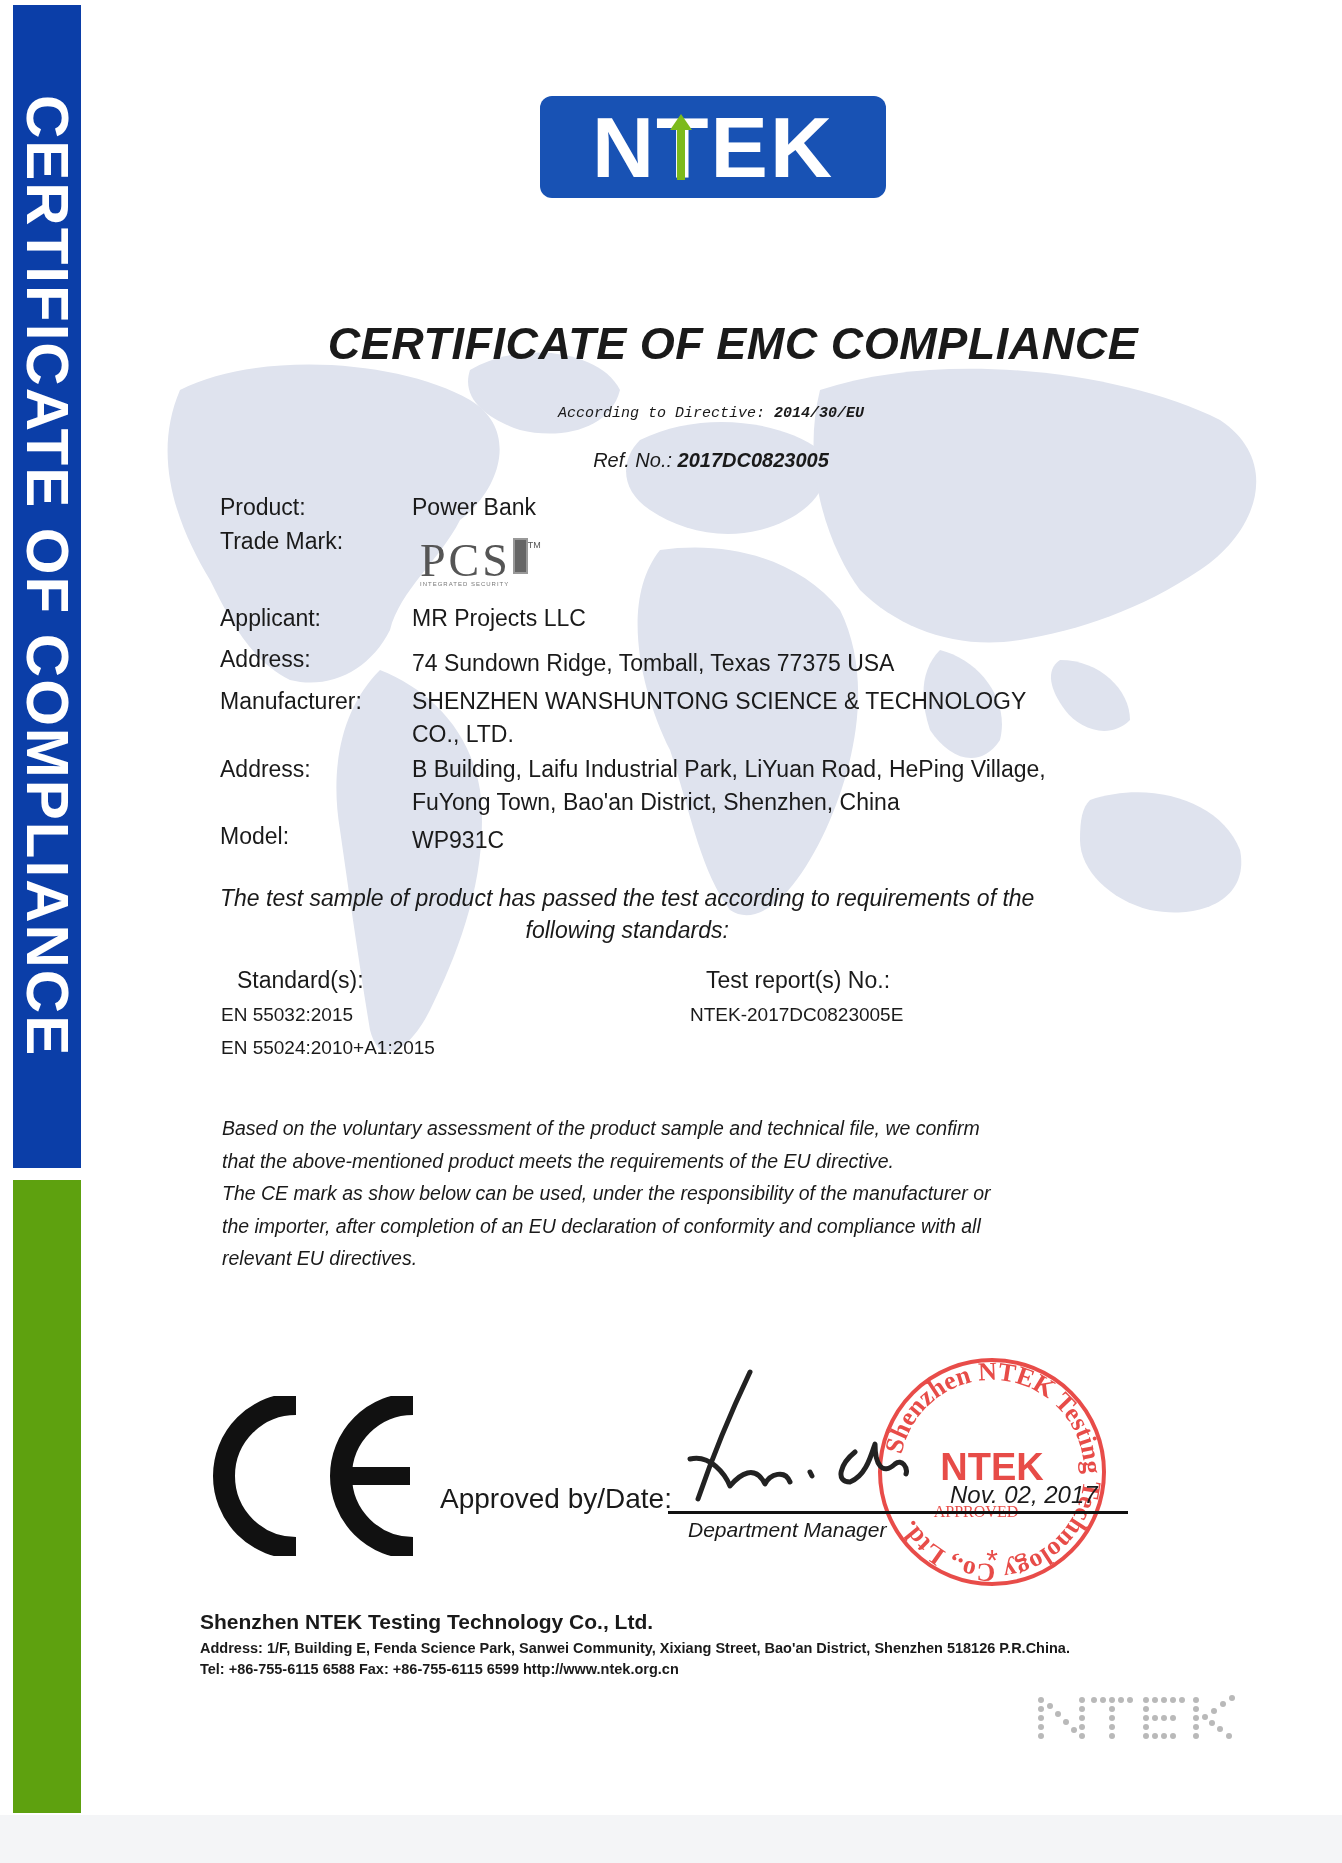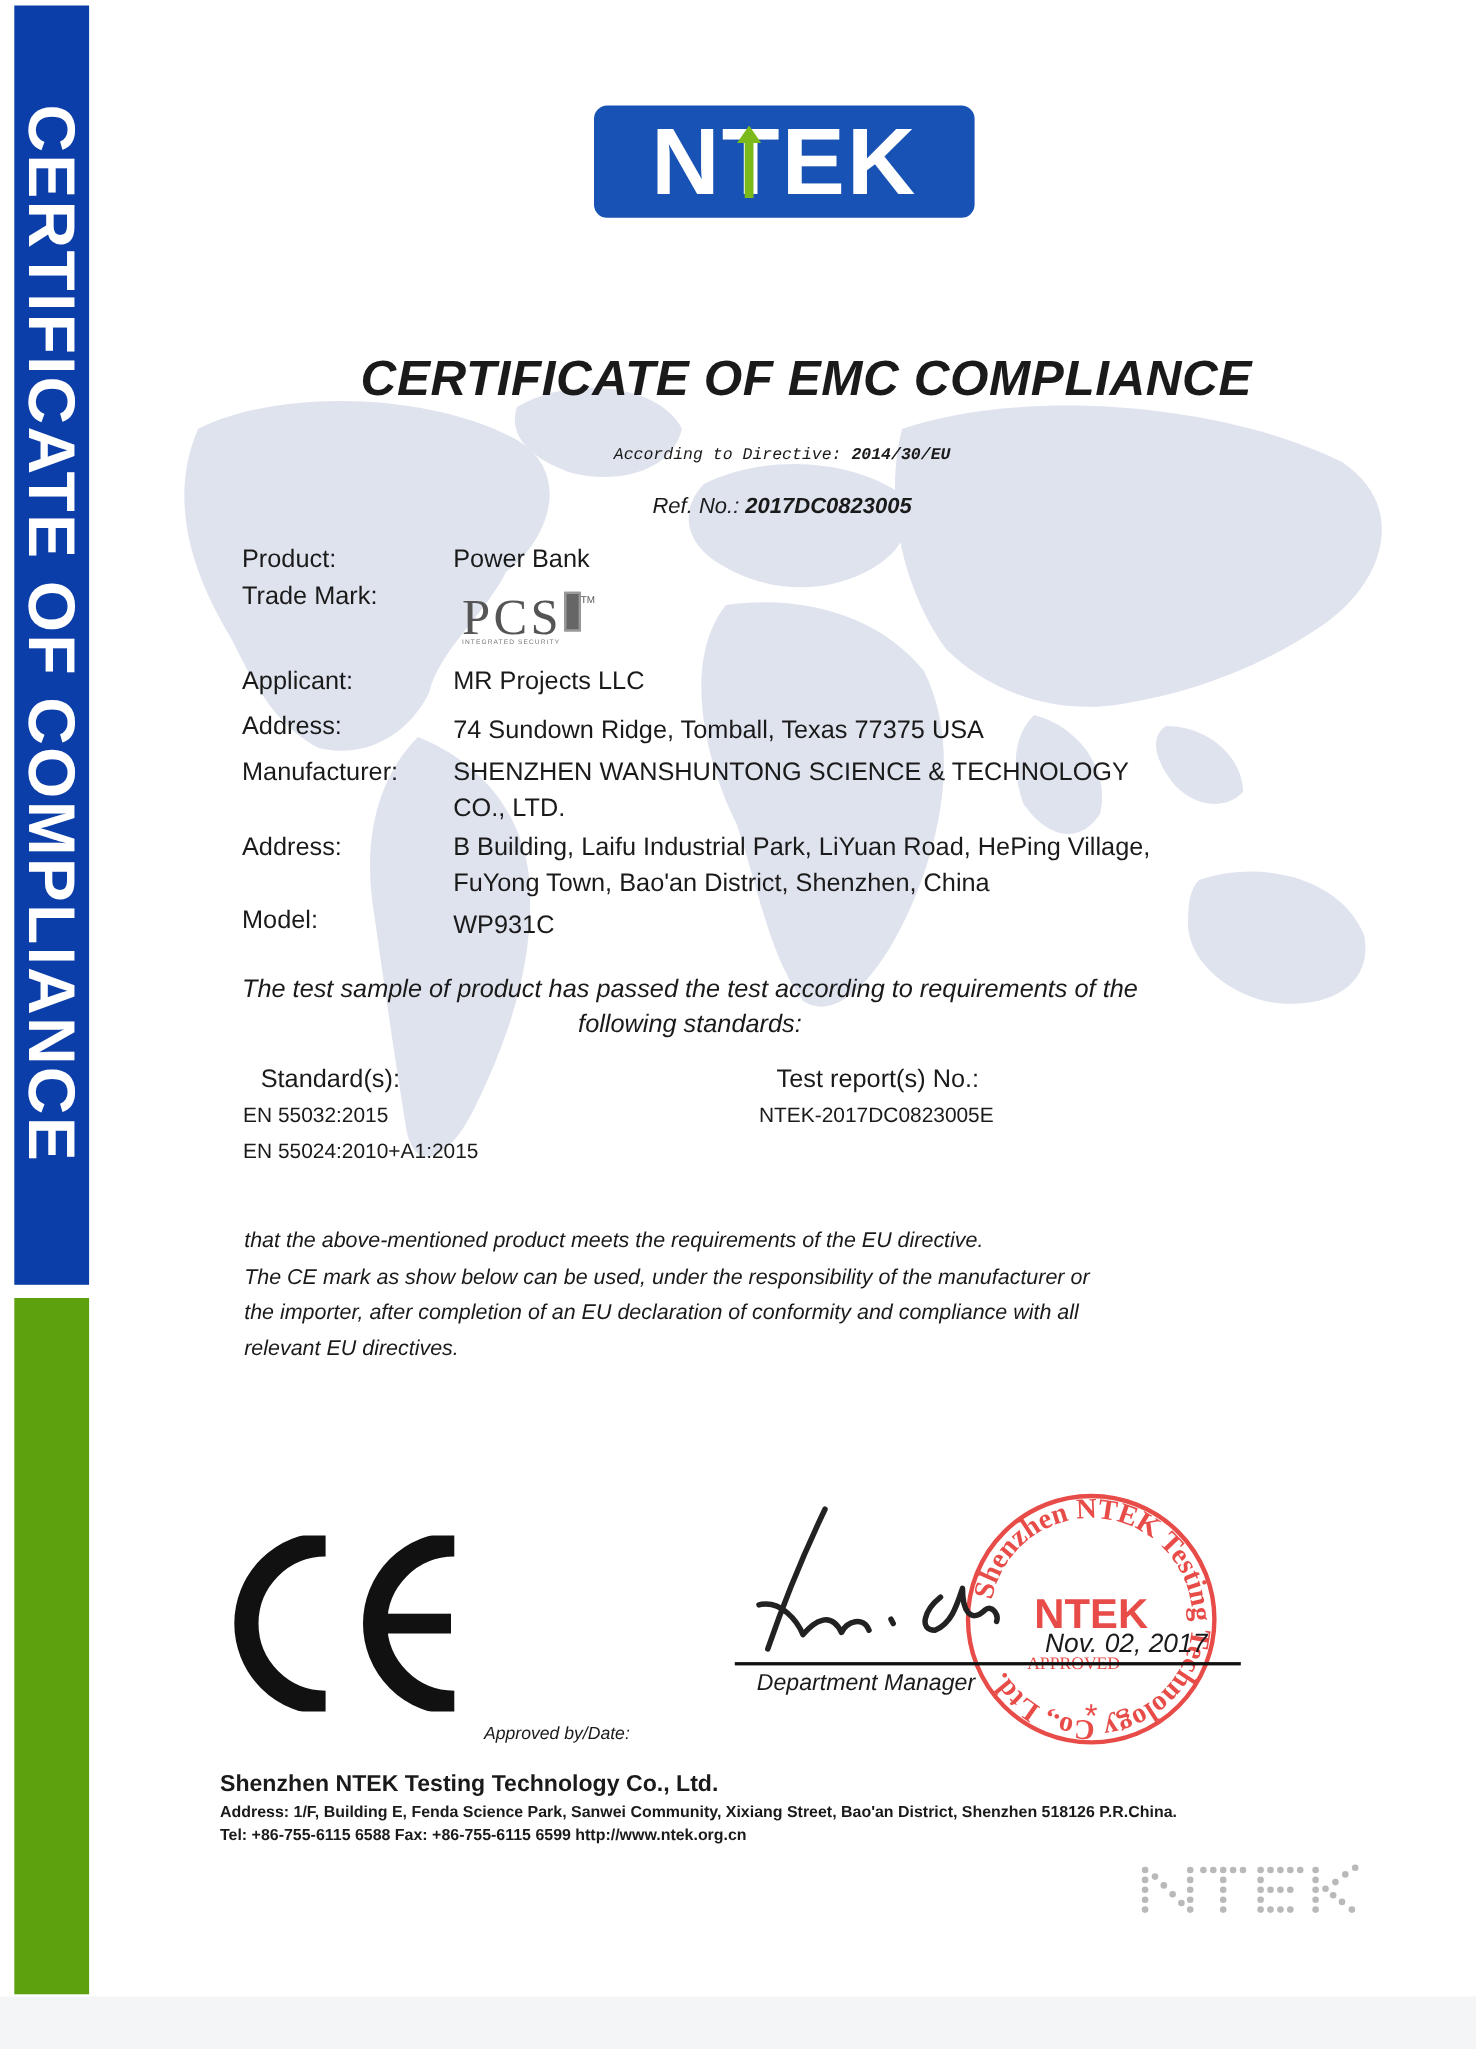--- a/index.html
+++ b/index.html
@@ -45,21 +45,21 @@
   .tm-logo { position: absolute; left: 420px; top: 534px; z-index: 2; }
   .pcs { font-family: "Liberation Serif", serif; font-size: 46px; color: #555; letter-spacing: 3px; }
   .pcs-bar { display: inline-block; width: 11px; height: 32px; background: #666; vertical-align: 2px; margin-left: 2px; border: 2px solid #999; }
   .tm { font-size: 9px; vertical-align: 28px; color: #555; }
   .pcs-sub { font-size: 6px; color: #777; letter-spacing: 1px; margin-top: -6px; }
   .italic-para { position: absolute; left: 220px; font-size: 23px; font-style: italic; line-height: 32px; z-index: 2; text-align: center; }
   .std { position: absolute; font-size: 23px; z-index: 2; margin-left: 16px; }
   .std-v { position: absolute; font-size: 19px; z-index: 2; }
   .conf { position: absolute; left: 222px; top: 1112px; width: 960px; font-size: 19.5px; font-style: italic; line-height: 32.5px; z-index: 2; }
   .ce { position: absolute; left: 208px; top: 1396px; z-index: 2; }
-  .approved { position: absolute; left: 440px; top: 1568px; font-size: 16px; font-style: italic; z-index: 2; }
+  .approved { position: absolute; left: 440px; top: 1483px; font-size: 28px; z-index: 2; }
   .sig-line { position: absolute; left: 668px; top: 1511px; width: 460px; height: 3px; background: #111; z-index: 3; }
   .date { position: absolute; left: 950px; top: 1481px; font-size: 24px; font-style: italic; z-index: 4; }
   .dept { position: absolute; left: 688px; top: 1518px; font-size: 21px; font-style: italic; z-index: 4; }
   .signature { position: absolute; left: 670px; top: 1364px; z-index: 3; }
   .stamp { position: absolute; left: 872px; top: 1352px; z-index: 2; }
   .company { position: absolute; left: 200px; top: 1610px; font-size: 21px; font-weight: bold; z-index: 2; }
   .company-addr { position: absolute; left: 200px; top: 1640px; font-size: 14.5px; font-weight: bold; z-index: 2; }
   .company-tel { position: absolute; left: 200px; top: 1661px; font-size: 14.5px; font-weight: bold; z-index: 2; }
   .dot-logo { position: absolute; left: 1036px; top: 1690px; z-index: 2; }
   .bottom-strip { position: absolute; left: 0; right: 0; top: 1815px; height: 48px; background: #f4f5f7; }
@@ -131,20 +131,21 @@
   <div>following standards:</div>
 </div>
 
 <div class="std" style="left:221px; top:967px">Standard(s):</div>
 <div class="std-v" style="left:221px; top:1004px">EN 55032:2015</div>
 <div class="std-v" style="left:221px; top:1037px">EN 55024:2010+A1:2015</div>
 <div class="std" style="left:690px; top:967px">Test report(s) No.:</div>
 <div class="std-v" style="left:690px; top:1004px">NTEK-2017DC0823005E</div>
 
 <div class="conf">
+  <div>Based on the voluntary assessment of the product sample and technical file, we confirm</div>
   <div>that the above-mentioned product meets the requirements of the EU directive.</div>
   <div>The CE mark as show below can be used, under the responsibility of the manufacturer or</div>
   <div>the importer, after completion of an EU declaration of conformity and compliance with all</div>
   <div>relevant EU directives.</div>
 </div>
 
 <svg class="ce" width="210" height="160" viewBox="0 0 210 160">
   <path d="M88 8 A72 72 0 1 0 88 152" fill="none" stroke="#111" stroke-width="22"></path>
   <path d="M205 8 A72 72 0 1 0 205 152" fill="none" stroke="#111" stroke-width="22"></path>
   <rect x="140" y="71" width="62" height="18" fill="#111"></rect>

